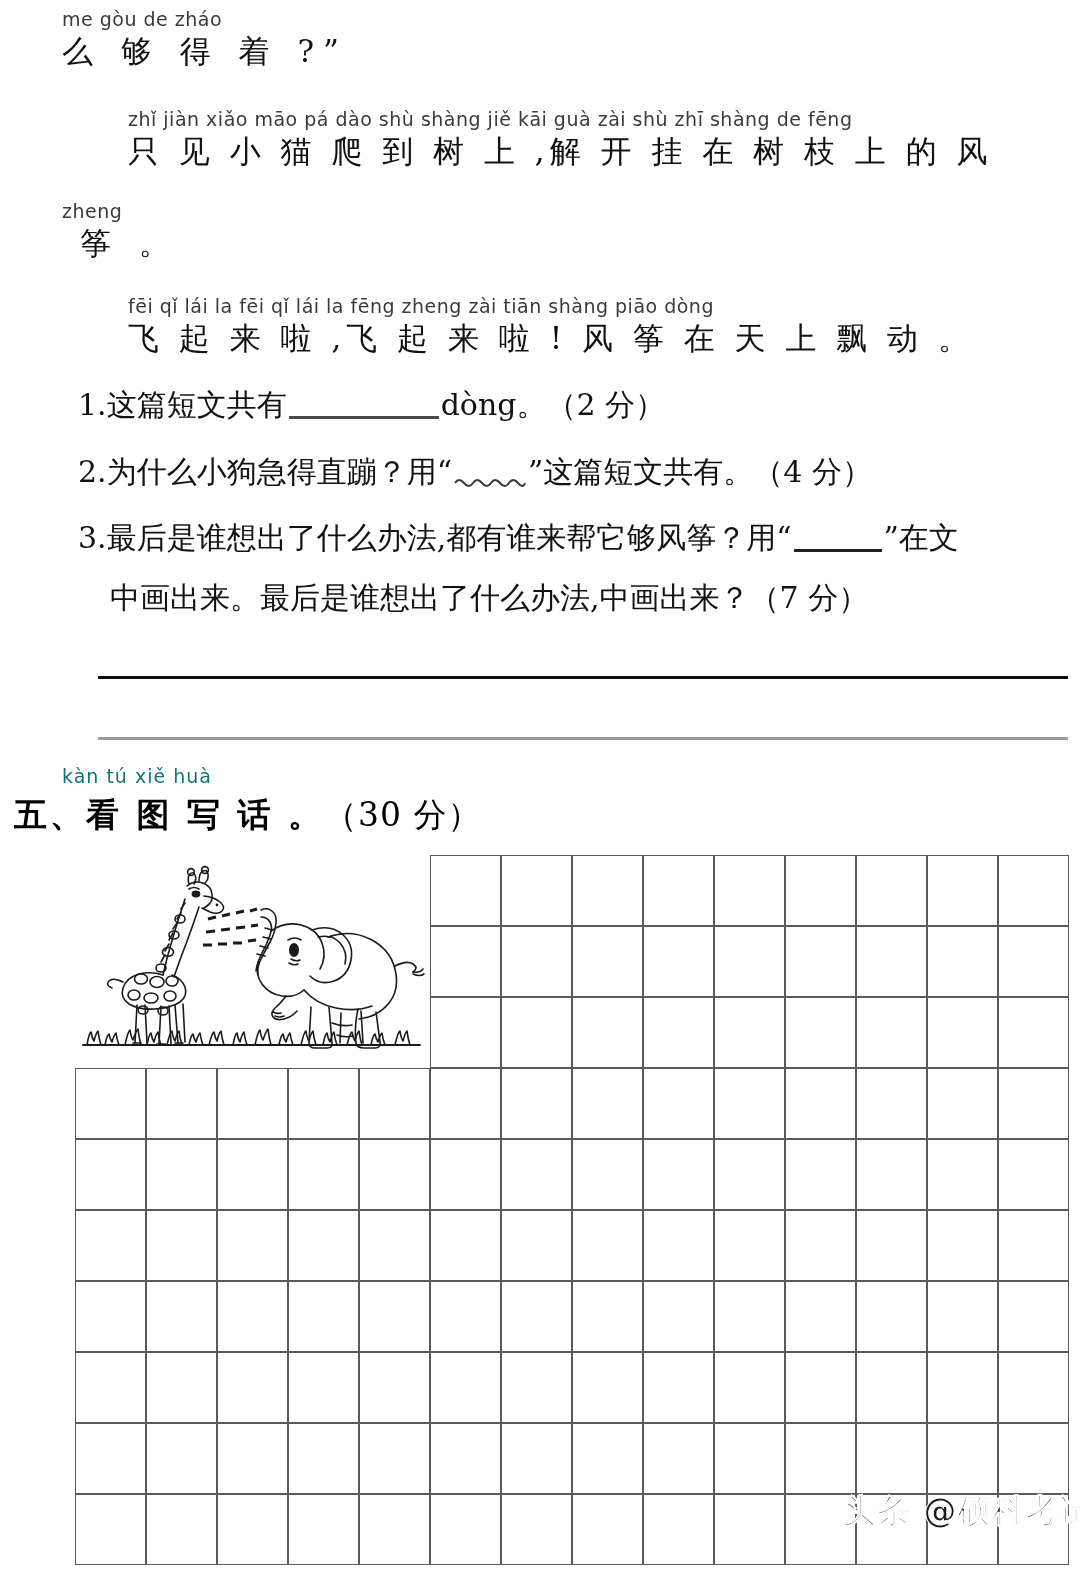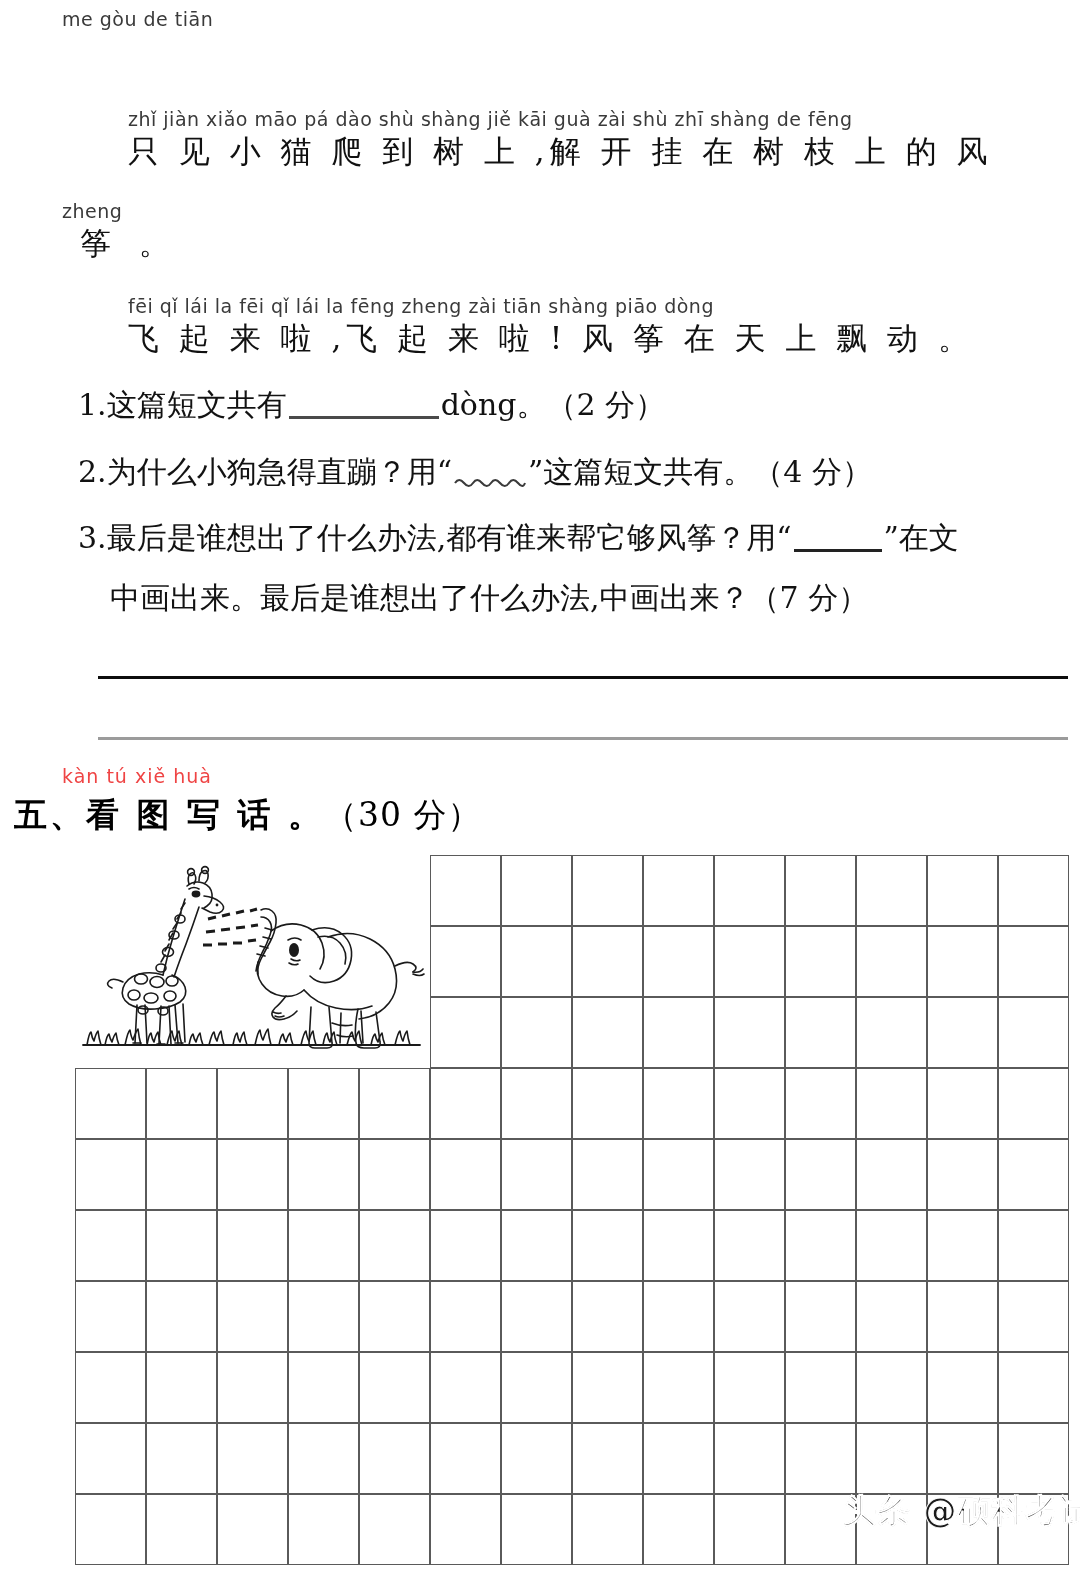--- a/index.html
+++ b/index.html
@@ -63,21 +63,21 @@
     position:absolute;
     height:0;
     border-top:3px solid #0d0d0d;
   }
   .rule.light{border-top:3px solid #9b9b9b;}
 
   
   .sec-py{
     position:absolute;
     font-family:"DejaVu Sans", sans-serif;
-    font-size:19px;color:#ef4444;letter-spacing:1px;white-space:nowrap;
+    font-size:19px;color:#0f766e;letter-spacing:1px;white-space:nowrap;
   }
   .sec-title{
     position:absolute;
     font-family:"DejaVu Serif", serif;
     font-weight:bold;
     font-size:33px;color:#000;white-space:nowrap;letter-spacing:3px;
   }
   .sec-title .score{font-weight:normal;letter-spacing:1px;}
 
   
@@ -105,21 +105,22 @@
     -webkit-text-stroke:1px #ffffff;
     letter-spacing:1px;
   }
 </style>
 </head>
 <body>
 
 <div class="page">
 
   <div class="ruby-line" style="left:62px;top:8px;">
-    <div class="py-row">me gòu de tiān</div>
+    <div class="py-row">me gòu de zháo</div>
+    <div class="hz-row sp">么 够 得 着 ?”</div>
   </div>
 
   <div class="ruby-line" style="left:128px;top:108px;">
     <div class="py-row">zhǐ jiàn xiǎo māo pá dào shù shàng   jiě kāi guà zài shù zhī shàng de fēng</div>
     <div class="hz-row sp2">只 见 小 猫 爬 到 树 上 ,解 开 挂 在 树 枝 上 的 风</div>
   </div>
 
   <div class="ruby-line" style="left:62px;top:200px;">
     <div class="py-row">zheng</div>
     <div class="hz-row sp" style="margin-left:18px;">筝 。</div>

